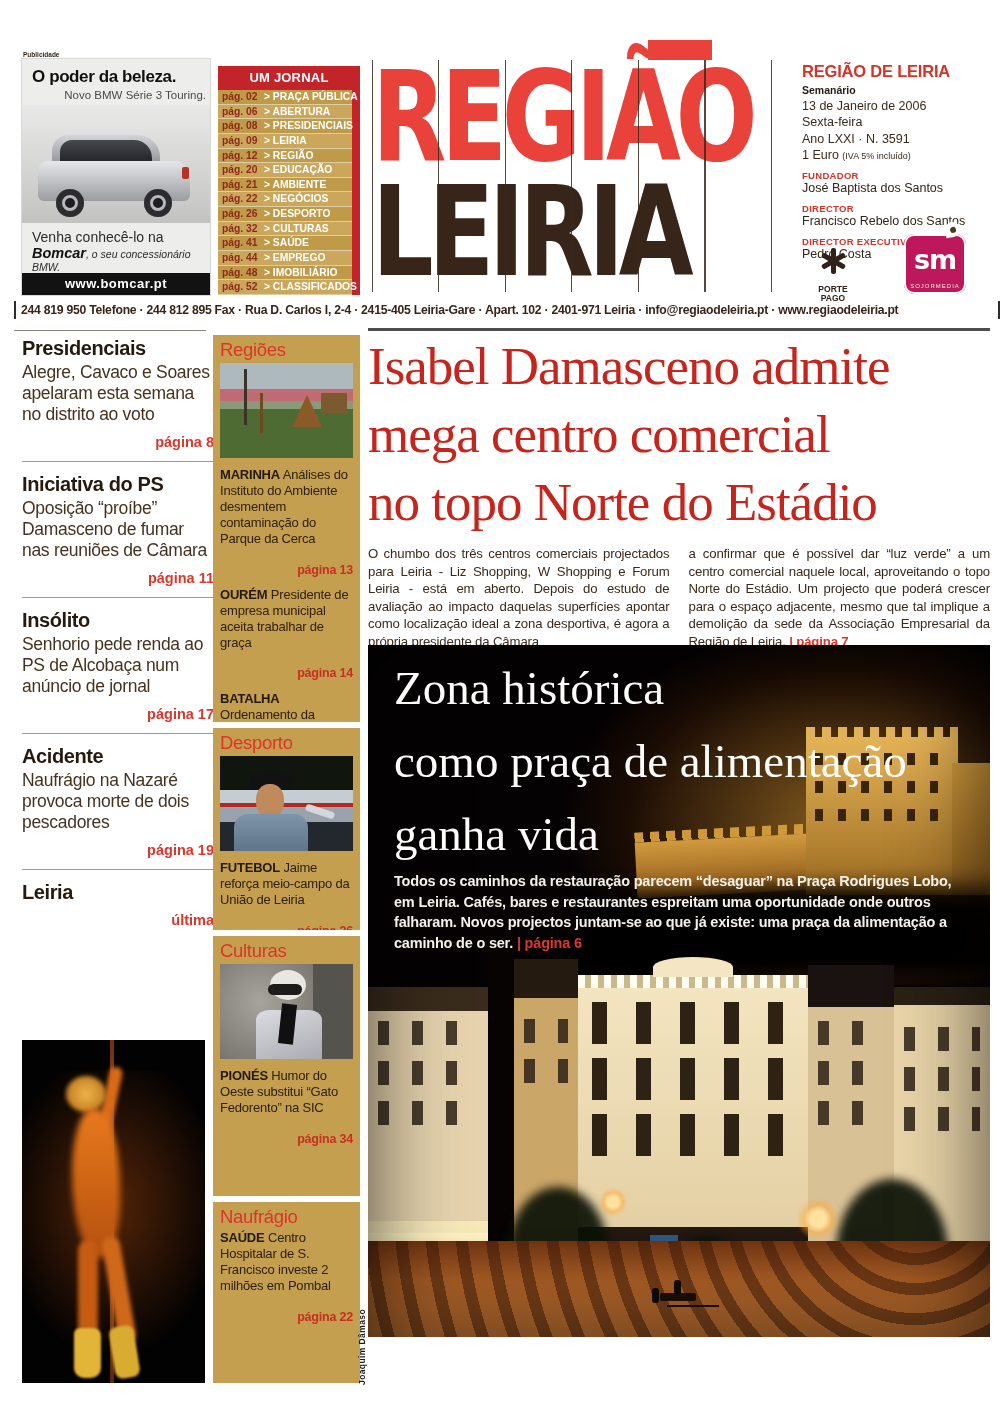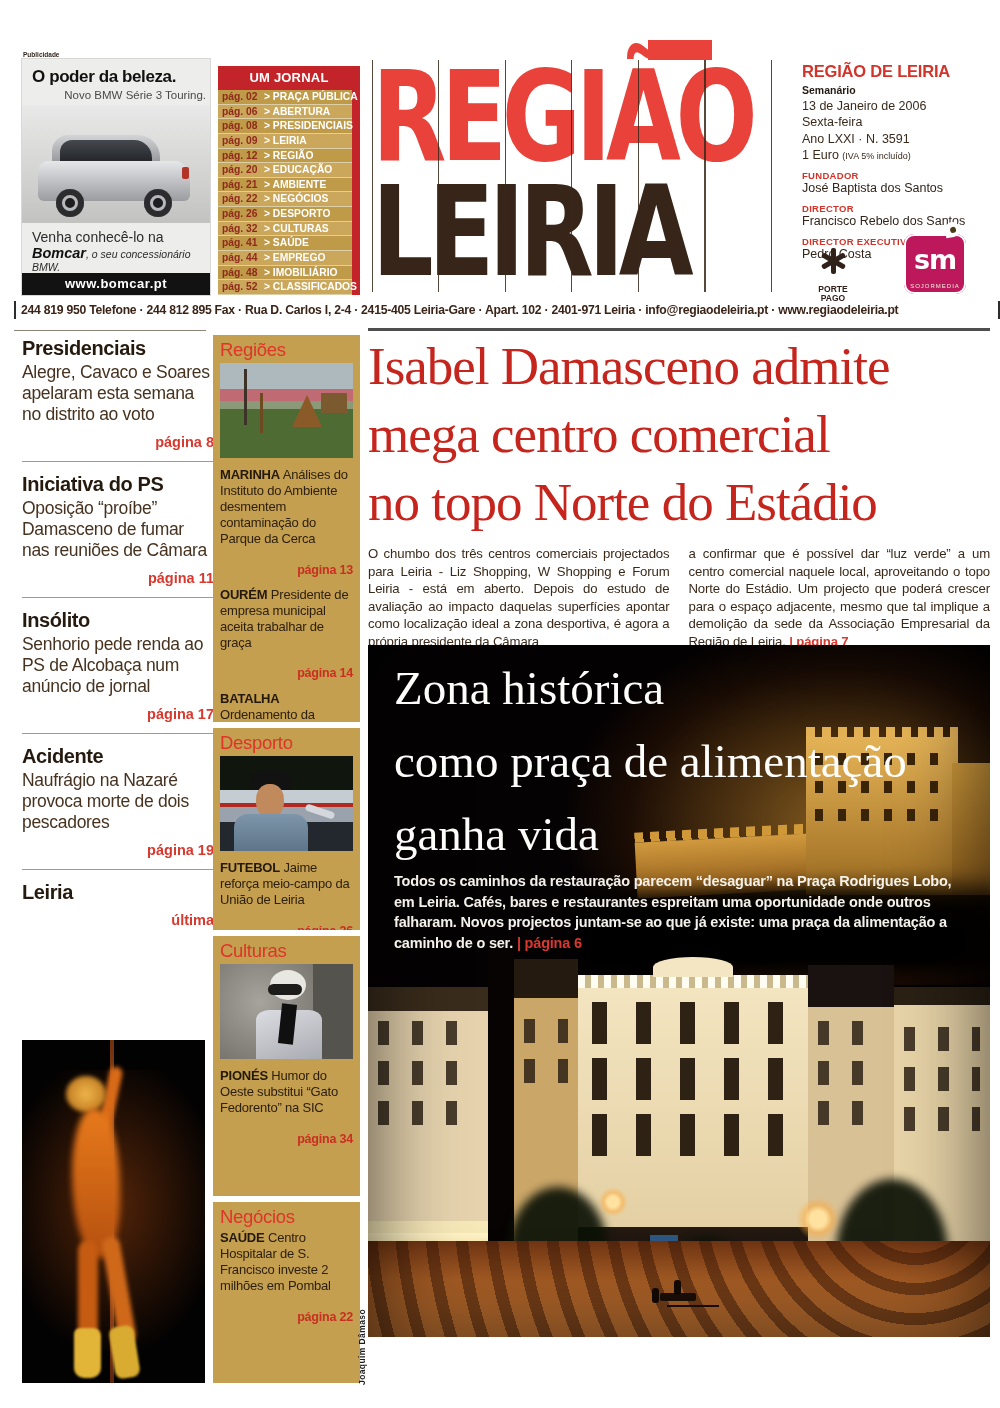--- a/index.html
+++ b/index.html
@@ -378,21 +378,21 @@
         <div class="av-goggles"></div>
         <div class="av-jacket"></div>
         <div class="av-scarf"></div>
       </div>
       <div class="g-item"><span class="g-tag">PIONÉS</span> <span>Humor do Oeste substitui “Gato Fedorento” na SIC</span>
         <div class="g-page">página 34</div>
       </div>
     </div>
 
     <div class="gold-block" style="height:181px;">
-      <div class="g-title">Negócios</div>
+      <div class="g-title">Naufrágio</div>
       <div class="g-item" style="margin-top:4px;"><span class="g-tag">SAÚDE</span> <span>Centro Hospitalar de S. Francisco investe 2 milhões em Pombal</span>
         <div class="g-page">página 22</div>
       </div>
     </div>
   </div>
 
   <div class="headline">
     <div>Isabel Damasceno admite</div>
     <div>mega centro comercial</div>
     <div>no topo Norte do Estádio</div>

